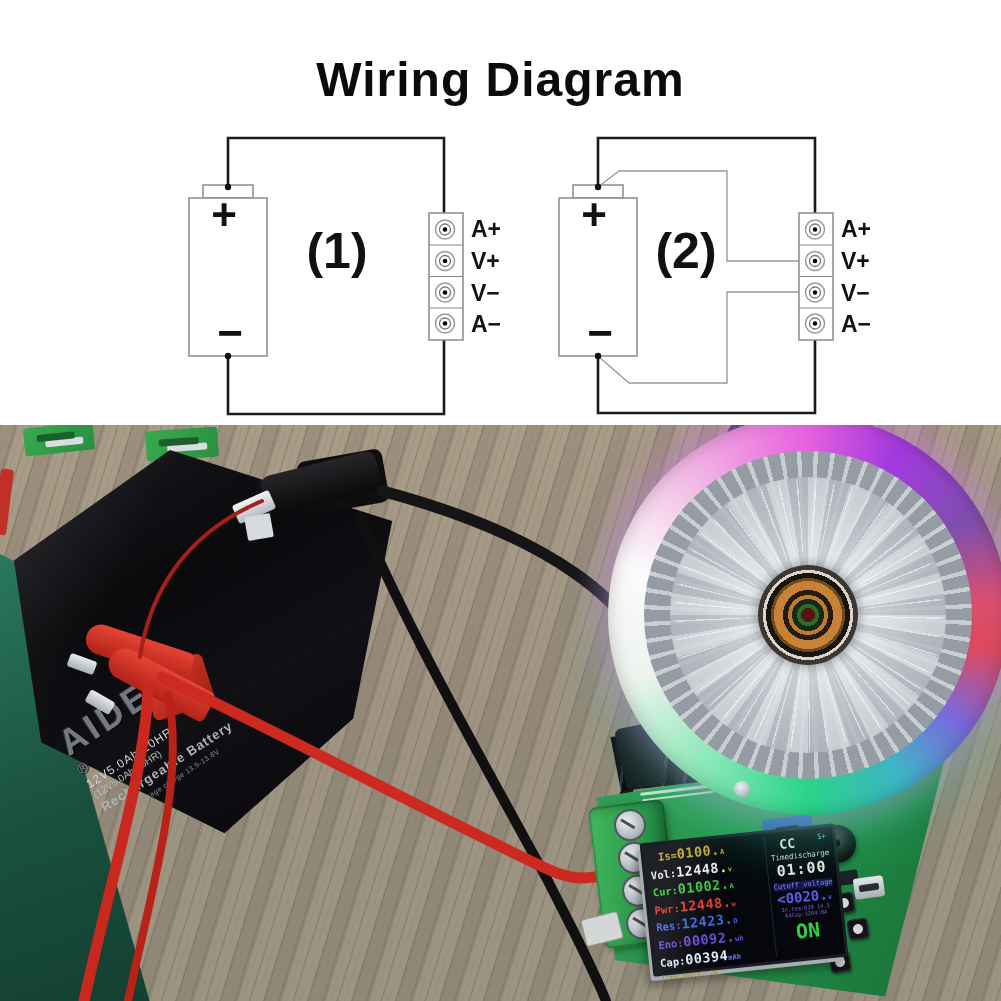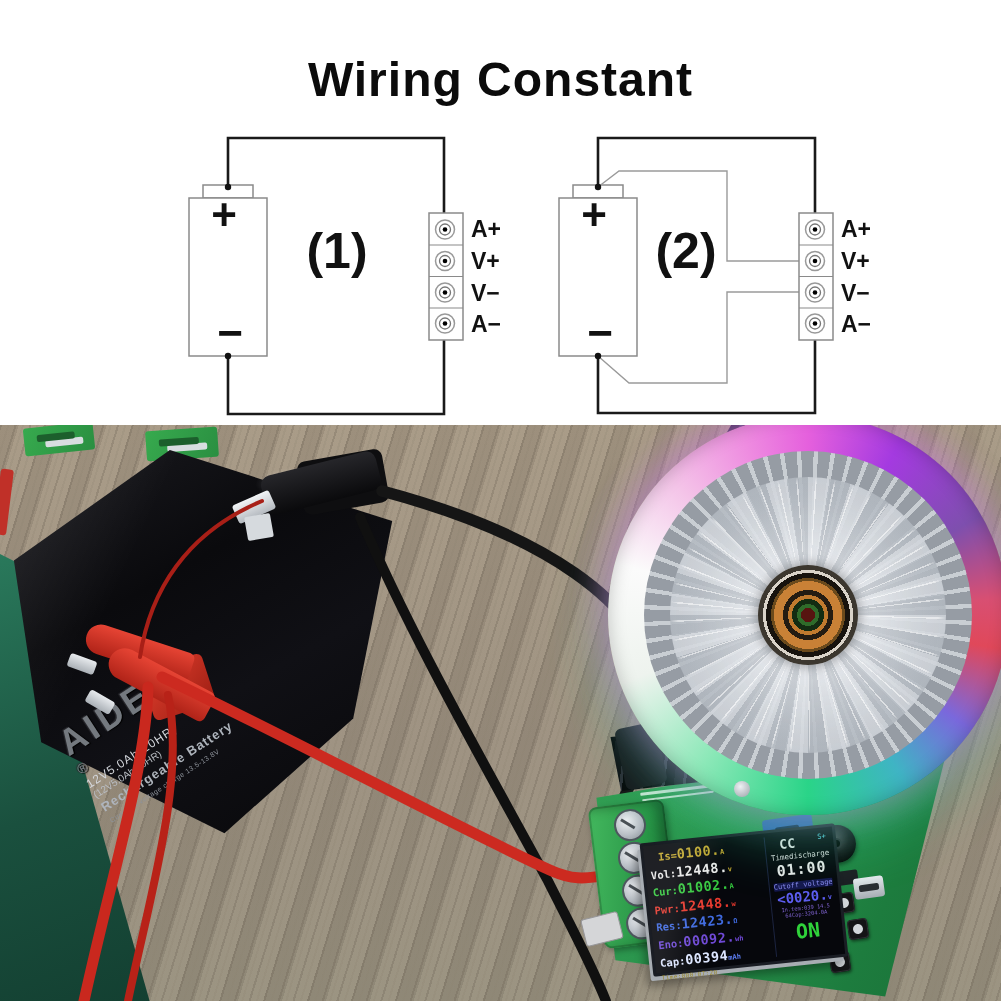--- a/index.html
+++ b/index.html
@@ -154,21 +154,21 @@
      box-shadow:0 0 14px rgba(0,0,0,0.40);}
   .fan-screw{left:734px;top:356px;width:16px;height:16px;border-radius:50%;
      background:radial-gradient(circle at 40% 35%,#eef1f4,#9aa1a8);}
 </style>
 </head>
 <body>
 
 <div id="stage">
 
   <section class="schem-sec">
-    <h1 class="title">Wiring Constant</h1>
+    <h1 class="title">Wiring Diagram</h1>
 
     <svg class="schem" width="1001" height="425" viewBox="0 0 1001 425">
 
       <rect x="203" y="185" width="50" height="13" fill="#fff" stroke="#8a8a8a" stroke-width="1.5"></rect>
       <rect x="189" y="198" width="78" height="158" fill="#fff" stroke="#8a8a8a" stroke-width="1.5"></rect>
       <path d="M228,187 V138 H444 V229" fill="none" stroke="#1a1a1a" stroke-width="2.6"></path>
       <path d="M444,229 V261" fill="none" stroke="#1a1a1a" stroke-width="2"></path>
       <path d="M444,292 V414 H228 V356" fill="none" stroke="#1a1a1a" stroke-width="2.6"></path>
       <circle cx="228" cy="187" r="3.2" fill="#111"></circle>
       <circle cx="228" cy="356" r="3.2" fill="#111"></circle>

